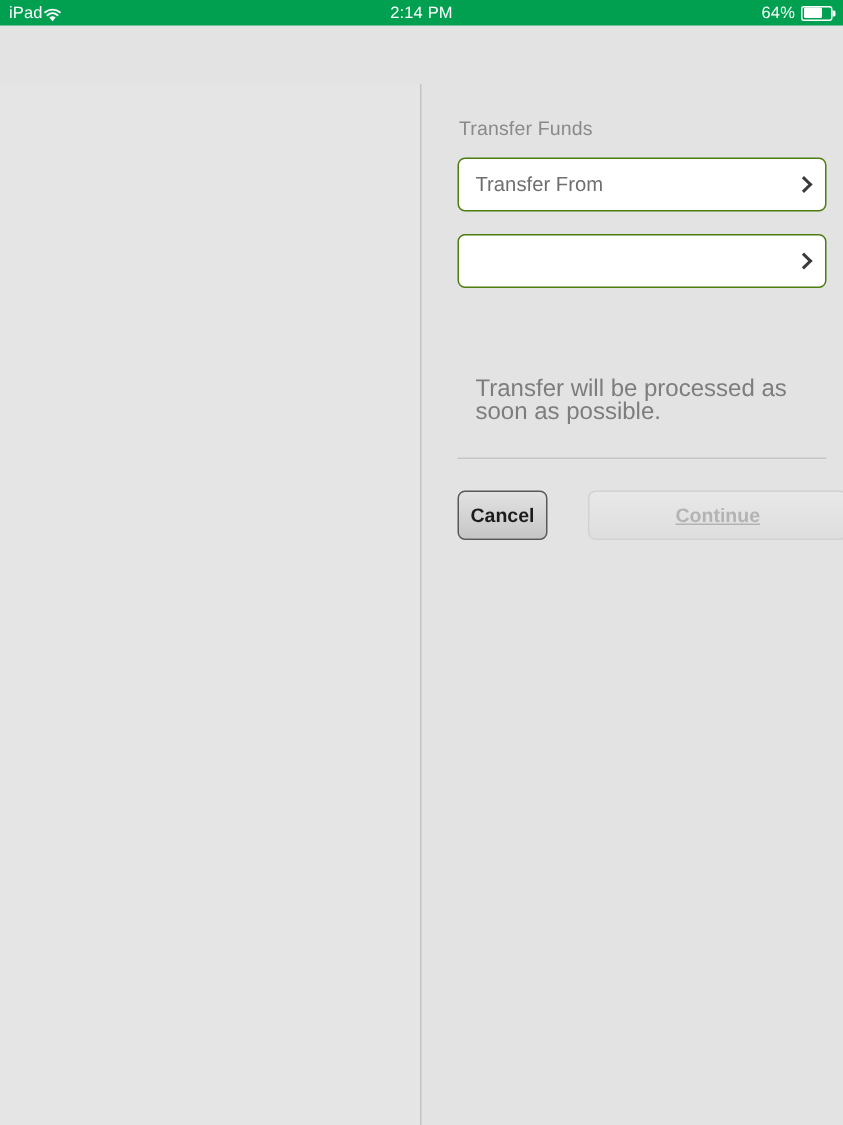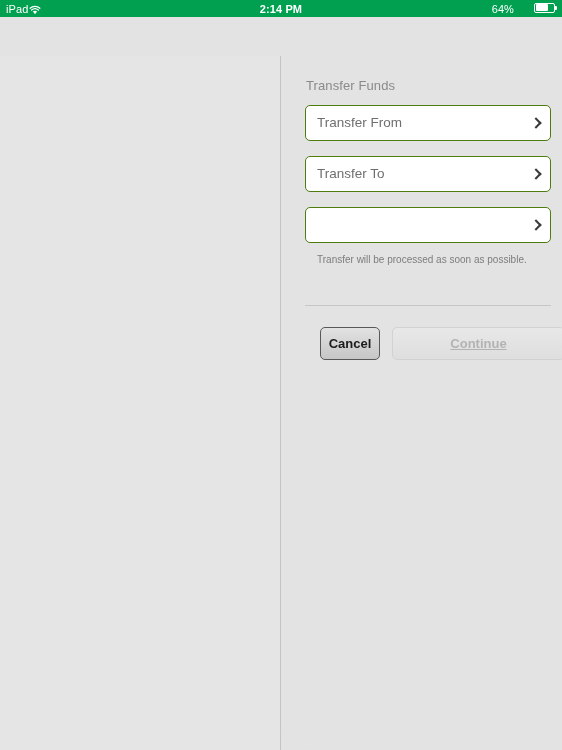--- a/index.html
+++ b/index.html
@@ -23,24 +23,24 @@
     display:flex; align-items:center;
     color:#ffffff;
     font-size:11px;
     letter-spacing:.1px;
   }
   .sb-left { position:absolute; left:6px; display:flex; align-items:center; gap:1px; }
   .sb-device { font-size:11px; }
   .wifi-icon { display:inline-block; width:12px; height:10px; position:relative; top:1px; }
   .sb-center {
     position:absolute; left:0; width:562px;
-    text-align:center; font-size:11px; font-weight:bold;
+    text-align:center; font-size:11px; font-weight:normal;
   }
   .sb-right {
-    position:absolute; right:5px; display:flex; align-items:flex-start; gap:20px;
+    position:absolute; right:5px; display:flex; align-items:center; gap:4px;
   }
   .sb-batt-pct { font-size:11px; }
   .batt { position:relative; width:23px; height:10px; }
   .batt-shell {
     position:absolute; left:0; top:0; width:21px; height:10px;
     border:1px solid #ffffff; border-radius:2px;
   }
   .batt-fill {
     position:absolute; left:1.5px; top:1.5px; height:7px; width:12px;
     background:#ffffff; border-radius:1px;
@@ -129,21 +129,21 @@
     content:""; position:absolute;
     left:0; top:2px;
     width:6px; height:6px;
     border-right:2.6px solid #3a3a3a;
     border-top:2.6px solid #3a3a3a;
     transform:rotate(45deg);
   }
   .note {
     position:absolute; left:35px; top:196px;
     width:212px;
-    font-size:10px; color:#7d7d7d;
+    font-size:16px; color:#7d7d7d;
     line-height:15px;
   }
   .divider {
     position:absolute; left:23px; top:249px;
     width:246px; height:1px;
     background:#c6c6c6;
   }
 
   
   .btnrow { position:absolute; left:23px; top:271px; width:246px; height:33px; }
@@ -152,21 +152,20 @@
     border-radius:5px;
     font-size:13px; font-weight:bold;
     display:flex; align-items:center; justify-content:center;
   }
   .btn-cancel {
     left:0; width:60px;
     background:linear-gradient(to bottom,#e2e2e2 0%,#c6c6c6 100%);
     border:1px solid #58585a;
     color:#1c1c1c;
     cursor:pointer;
-    margin-left:15px;
   }
   .btn-continue {
     left:87px; width:173px;
     background:linear-gradient(to bottom,#e8e8e8 0%,#dedede 100%);
     border:1px solid #d2d2d2;
     color:#b3b3b3;
     cursor:default;
     text-decoration:underline;
   }
 </style>
@@ -204,24 +203,20 @@
 
     <div class="section-title">Transfer Funds</div>
 
     <div class="fieldlist">
 
       <div class="field">
         <span class="field-label">Transfer From</span>
         <span class="chev"></span>
       </div>
 
-      <div class="field">
-        <span class="field-label">Transfer To</span>
-        <span class="chev"></span>
-      </div>
 
       <div class="field">
         <span class="chev"></span>
       </div>
 
     </div>
 
     <div class="note">Transfer will be processed as soon as possible.</div>
 
     <div class="divider"></div>

